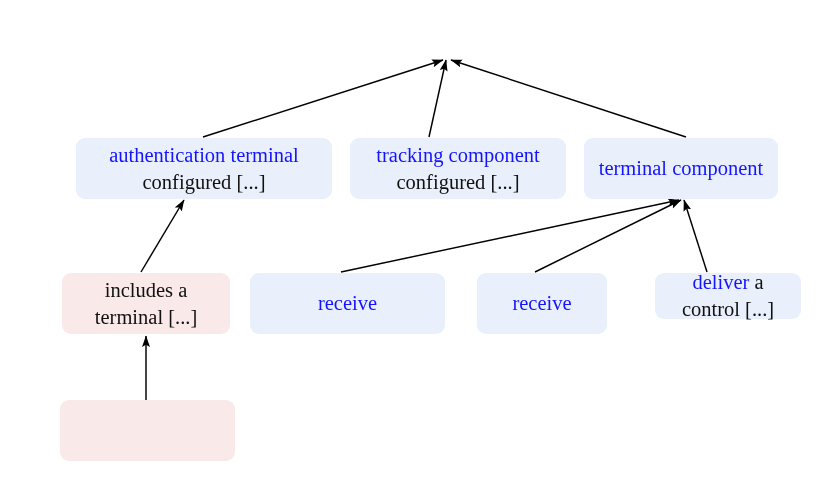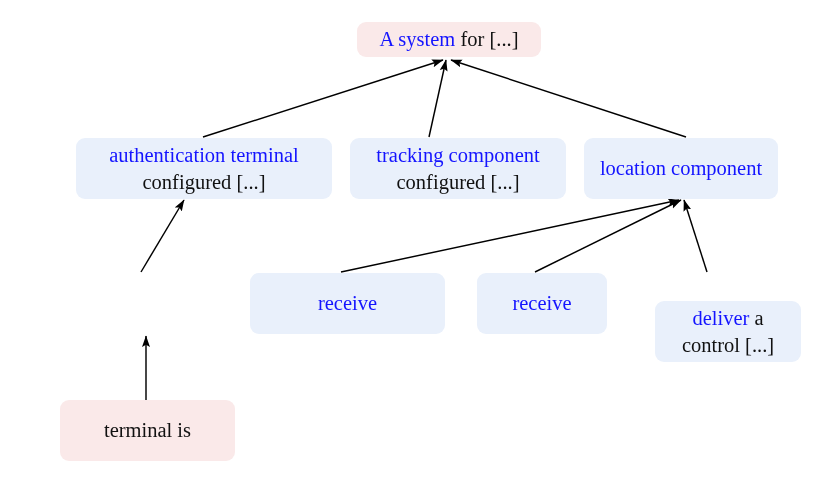--- a/index.html
+++ b/index.html
@@ -63,25 +63,20 @@
       <line x1="141" y1="272" x2="184" y2="200"></line>
 
       <line x1="341" y1="272" x2="679" y2="200"></line>
       <line x1="535" y1="272" x2="681" y2="200"></line>
       <line x1="707" y1="272" x2="684" y2="200"></line>
 
       <line x1="146" y1="400" x2="146" y2="336"></line>
     </g>
   </svg>
 
-  <div class="node pink" style="left:357px; top:22px; width:184px; height:35px;">
-    <span class="line">
-      <span class="kw">A system</span><span> for [...]</span>
-    </span>
-  </div>
 
   <div class="node blue" style="left:76px; top:138px; width:256px; height:61px;">
     <span class="line">
       <span class="kw">authentication terminal</span><span></span>
     </span>
     <span class="line">
       <span class="kw"></span><span>configured [...]</span>
     </span>
   </div>
 
@@ -89,45 +84,50 @@
     <span class="line">
       <span class="kw">tracking component</span><span></span>
     </span>
     <span class="line">
       <span class="kw"></span><span>configured [...]</span>
     </span>
   </div>
 
   <div class="node blue" style="left:584px; top:138px; width:194px; height:61px;">
     <span class="line">
-      <span class="kw">location component</span><span></span>
+      <span class="kw">terminal component</span><span></span>
     </span>
   </div>
 
+  <div class="node pink" style="left:62px; top:273px; width:168px; height:61px;">
+    <span class="line">
+      <span class="kw"></span><span>includes a</span>
+    </span>
+    <span class="line">
+      <span class="kw"></span><span>terminal [...]</span>
+    </span>
+  </div>
 
   <div class="node blue" style="left:250px; top:273px; width:195px; height:61px;">
     <span class="line">
       <span class="kw">receive</span><span></span>
     </span>
   </div>
 
   <div class="node blue" style="left:477px; top:273px; width:130px; height:61px;">
     <span class="line">
       <span class="kw">receive</span><span></span>
     </span>
   </div>
 
-  <div class="node blue" style="left:655px; top:273px; width:146px; height:61px;margin-top:28px;">
+  <div class="node blue" style="left:655px; top:273px; width:146px; height:46px;">
     <span class="line">
       <span class="kw">deliver</span><span> a</span>
     </span>
     <span class="line">
       <span class="kw"></span><span>control [...]</span>
     </span>
   </div>
 
   <div class="node pink" style="left:60px; top:400px; width:175px; height:61px;">
-    <span class="line">
-      <span class="kw"></span><span>terminal is</span>
-    </span>
   </div>
 
 </div>
 
 </body></html>

